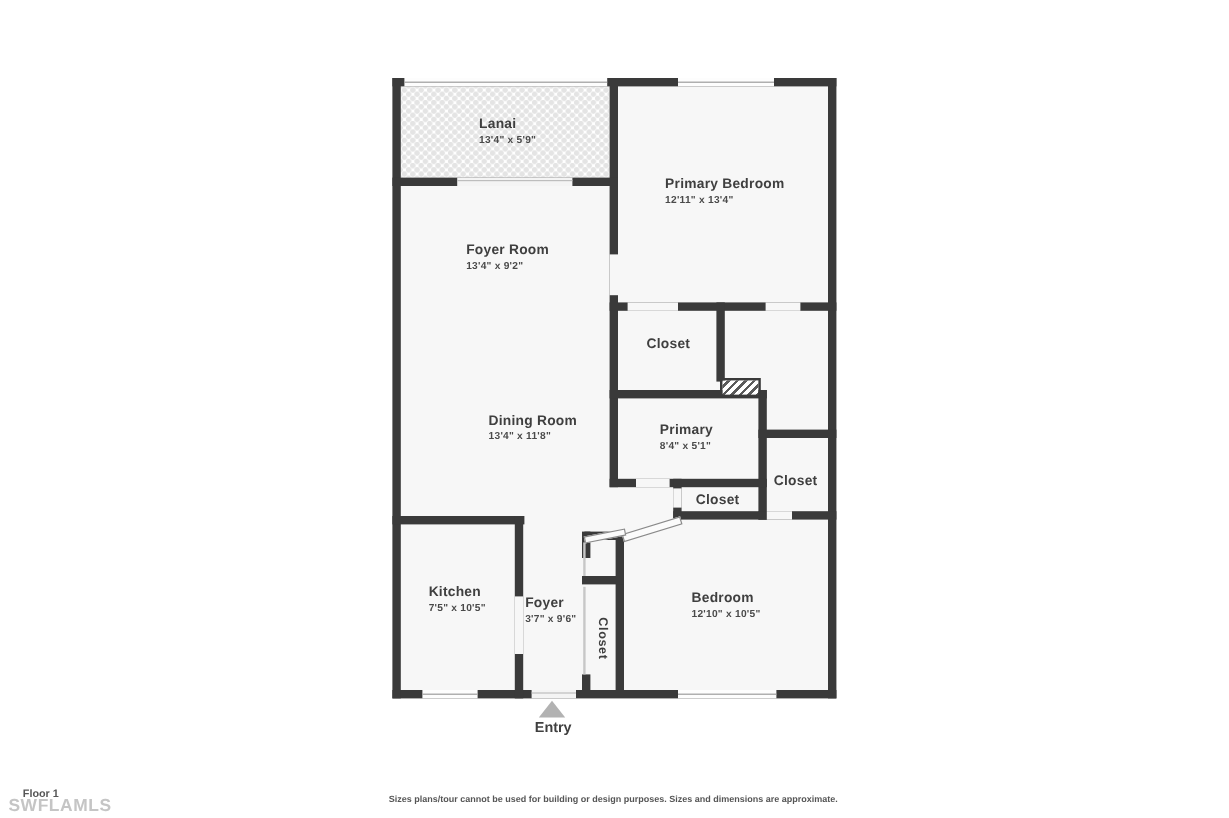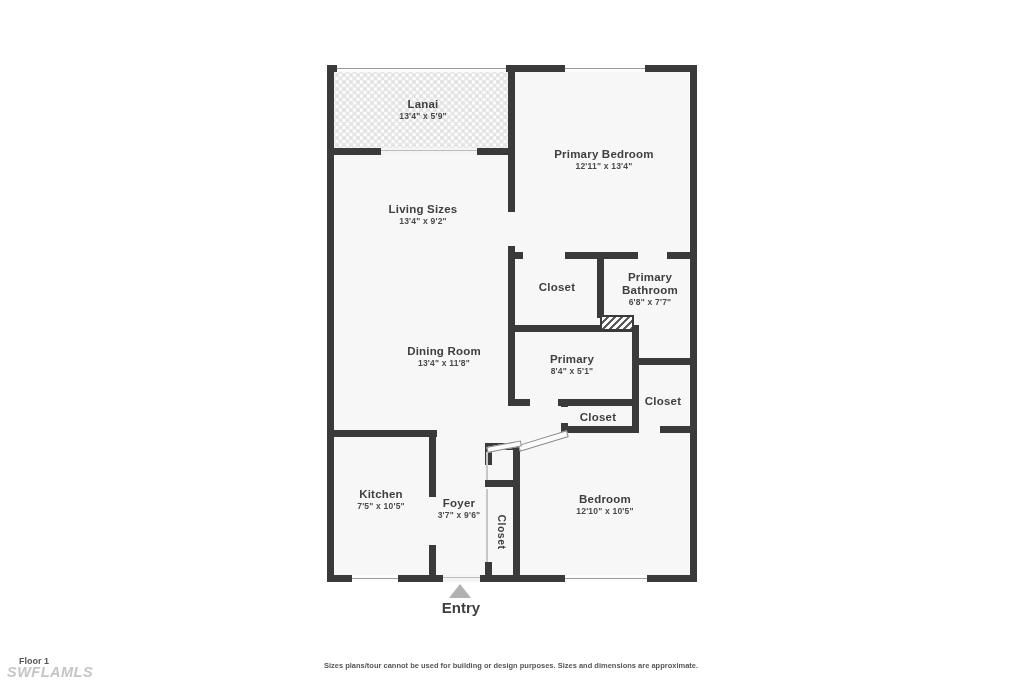--- a/index.html
+++ b/index.html
@@ -13,32 +13,32 @@
   .wall{position:absolute;background:#3a3a3a;}
   .gap{position:absolute;background:#f7f7f7;}
   .window{position:absolute;background:#fdfdfd;}
   .window::before{content:"";position:absolute;left:0;right:0;top:50%;margin-top:-1px;height:1px;background:#9c9c9c;}
   .slider{position:absolute;background:#f4f4f4;}
   .slider::before{content:"";position:absolute;left:0;right:0;top:2px;height:1px;background:#bdbdbd;}
   .hatch{position:absolute;left:600px;top:315px;width:30px;height:12px;border:2px solid #3a3a3a;
          background:repeating-linear-gradient(135deg,#ffffff 0 3px,#5a5a5a 3px 5px);}
   .leaf{position:absolute;background:#fbfbfb;border:1px solid #8a8a8a;}
   .door-line{position:absolute;background:#c7c7c7;}
-  .room-label{position:absolute;transform:translateX(-50%);text-align:center;color:#3f3f3f;white-space:nowrap;}
+  .room-label{position:absolute;transform:translateX(-50%);text-align:left;color:#3f3f3f;white-space:nowrap;}
   .room-name{font-size:11.5px;font-weight:700;letter-spacing:.2px;line-height:13px;}
   .room-dims{font-size:8.5px;font-weight:700;color:#4a4a4a;line-height:11px;letter-spacing:.2px;}
   .wrap{white-space:normal;width:88px;}
   .v-label{position:absolute;transform:translate(-50%,-50%);writing-mode:vertical-rl;
            font-size:10.5px;font-weight:700;color:#3f3f3f;letter-spacing:.5px;}
   .entry-arrow{position:absolute;left:449px;top:584px;width:0;height:0;
     border-left:11px solid transparent;border-right:11px solid transparent;border-bottom:14px solid #b2b2b2;}
   .entry-label{position:absolute;left:461px;top:599px;transform:translateX(-50%);
-    font-size:15px;font-weight:700;color:#3f3f3f;}
+    font-size:12px;font-weight:700;color:#3f3f3f;}
   .floor-label{position:absolute;left:19px;top:656px;font-size:9px;font-weight:700;color:#565656;}
-  .watermark{position:absolute;left:7px;top:664px;font-size:14.5px;font-weight:600;color:#c5c5c5;letter-spacing:.5px;font-style:italic;}
+  .watermark{position:absolute;left:7px;top:664px;font-size:14.5px;font-weight:600;color:#c5c5c5;letter-spacing:.5px;}
   .disclaimer{position:absolute;left:511px;top:661px;transform:translateX(-50%);
     font-size:7.5px;font-weight:700;color:#565656;white-space:nowrap;}
 </style>
 </head>
 <body>
 
 <div id="stage">
 
   <div class="plan-fill"></div>
   <div class="lanai-pattern"></div>
@@ -89,33 +89,29 @@
   <div class="leaf" style="left:487px;top:447px;width:33px;height:4px;transform:rotate(-11deg);transform-origin:left center"></div>
 
   <div class="door-line" style="left:486px;top:452px;width:2px;height:28px"></div>
   <div class="door-line" style="left:486px;top:489px;width:2px;height:73px"></div>
 
   <div class="room-label" style="left:423px;top:98px">
     <div class="room-name">Lanai</div>
     <div class="room-dims">13'4" x 5'9"</div>
   </div>
   <div class="room-label" style="left:423px;top:203px">
-    <div class="room-name">Living Sizes</div>
+    <div class="room-name">Foyer Room</div>
     <div class="room-dims">13'4" x 9'2"</div>
   </div>
   <div class="room-label" style="left:604px;top:148px">
     <div class="room-name">Primary Bedroom</div>
     <div class="room-dims">12'11" x 13'4"</div>
   </div>
   <div class="room-label" style="left:557px;top:281px">
     <div class="room-name">Closet</div>
-  </div>
-  <div class="room-label" style="left:650px;top:271px">
-    <div class="room-name wrap">Primary Bathroom</div>
-    <div class="room-dims">6'8" x 7'7"</div>
   </div>
   <div class="room-label" style="left:444px;top:345px">
     <div class="room-name">Dining Room</div>
     <div class="room-dims">13'4" x 11'8"</div>
   </div>
   <div class="room-label" style="left:572px;top:353px">
     <div class="room-name">Primary</div>
     <div class="room-dims">8'4" x 5'1"</div>
   </div>
   <div class="room-label" style="left:663px;top:395px">

